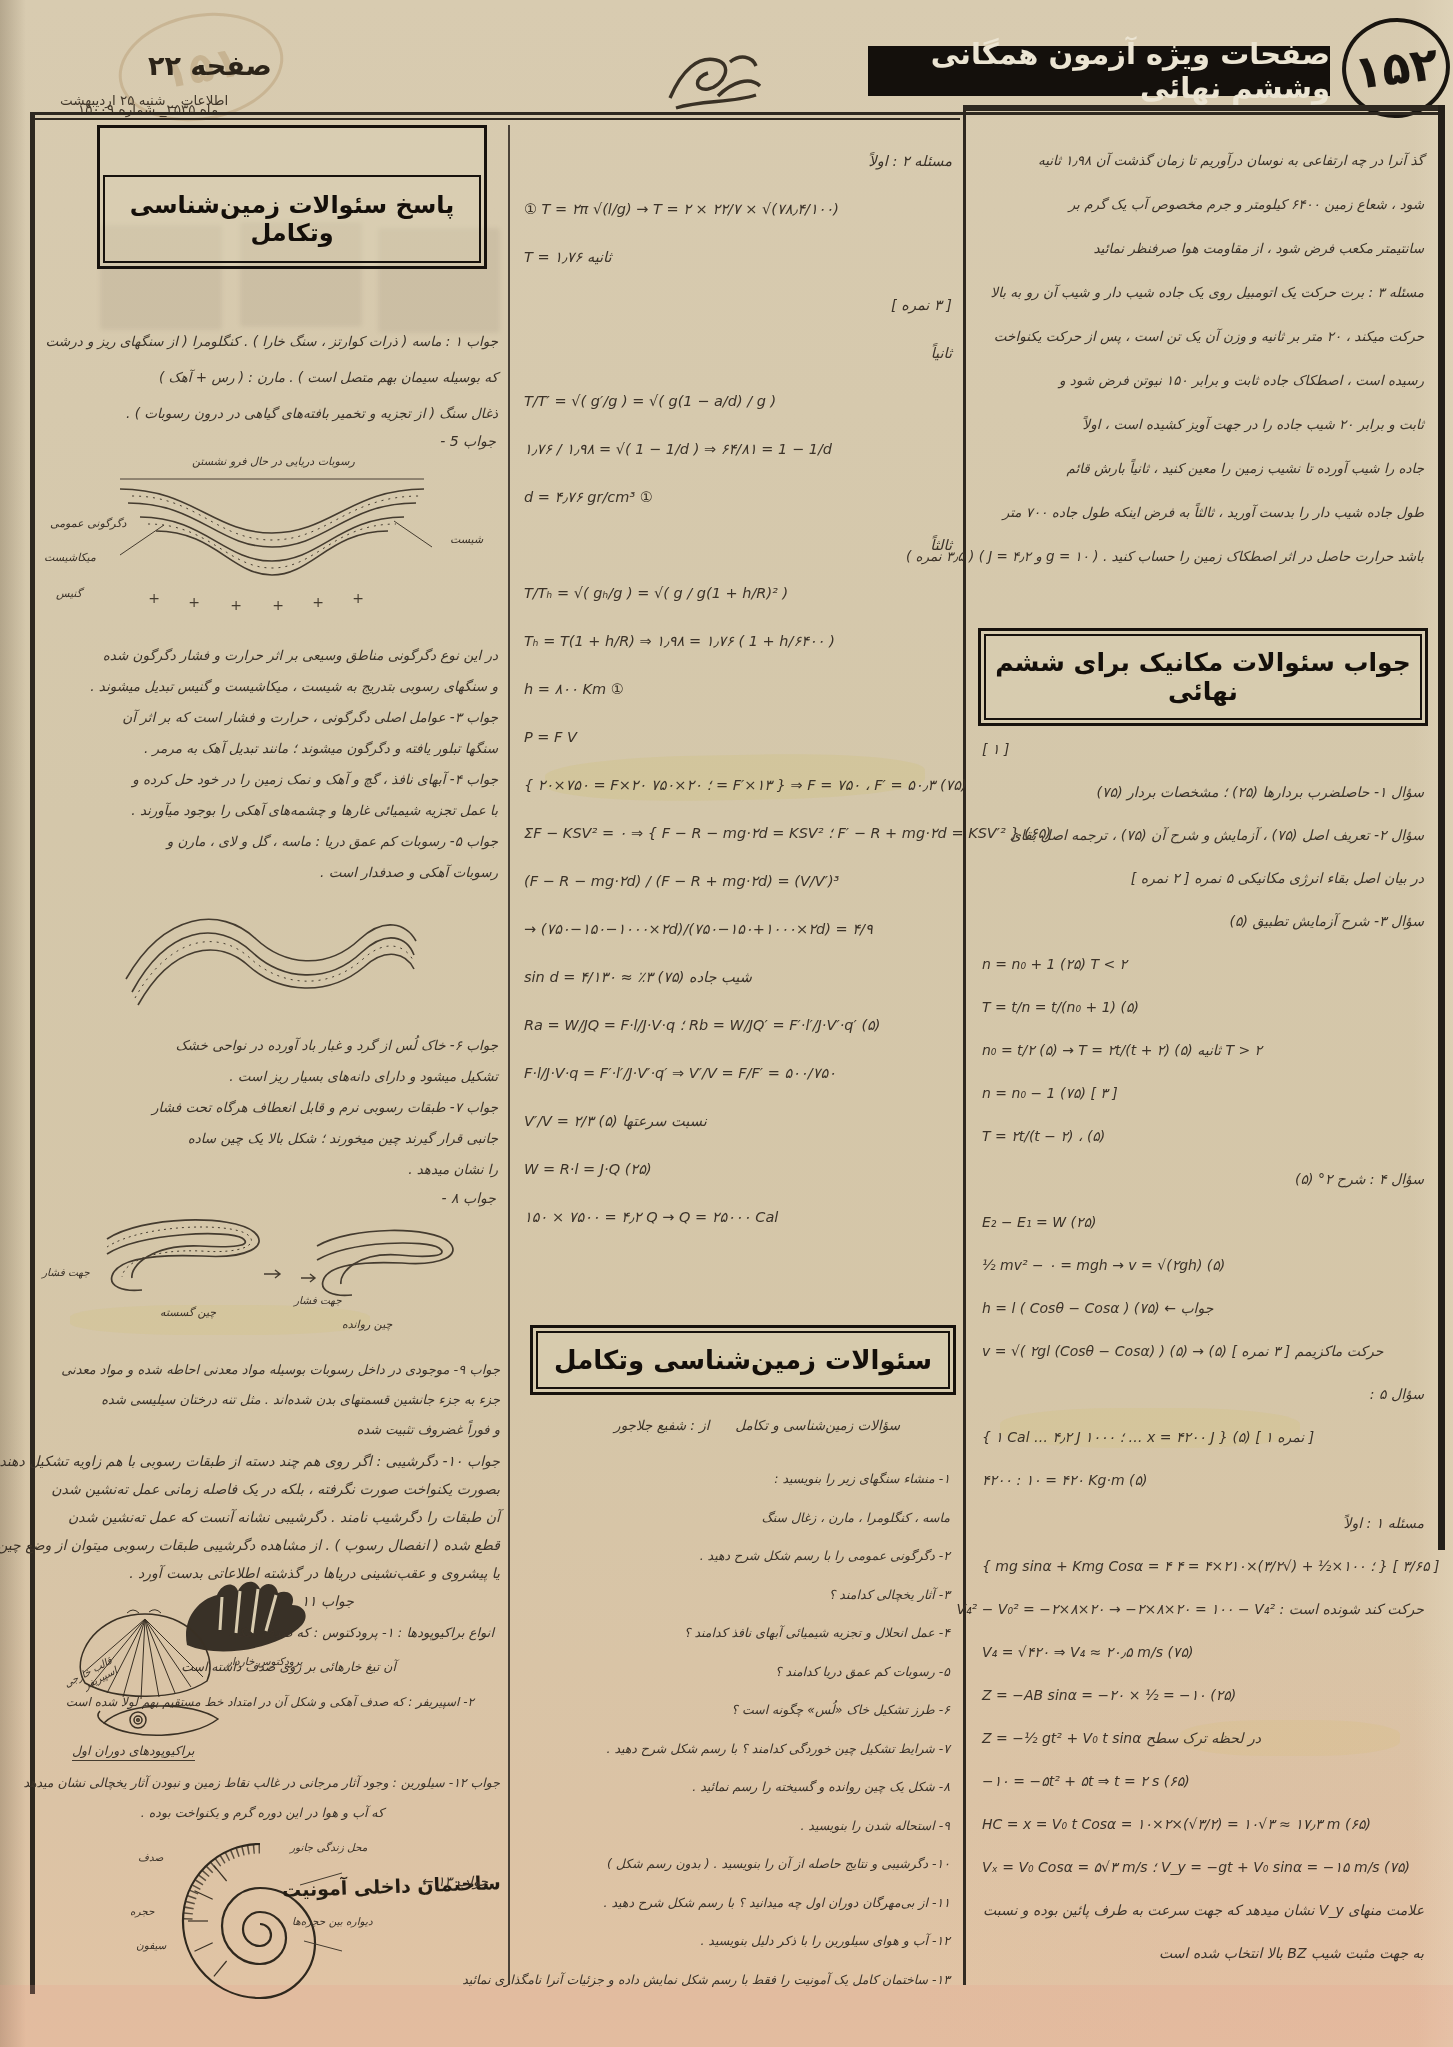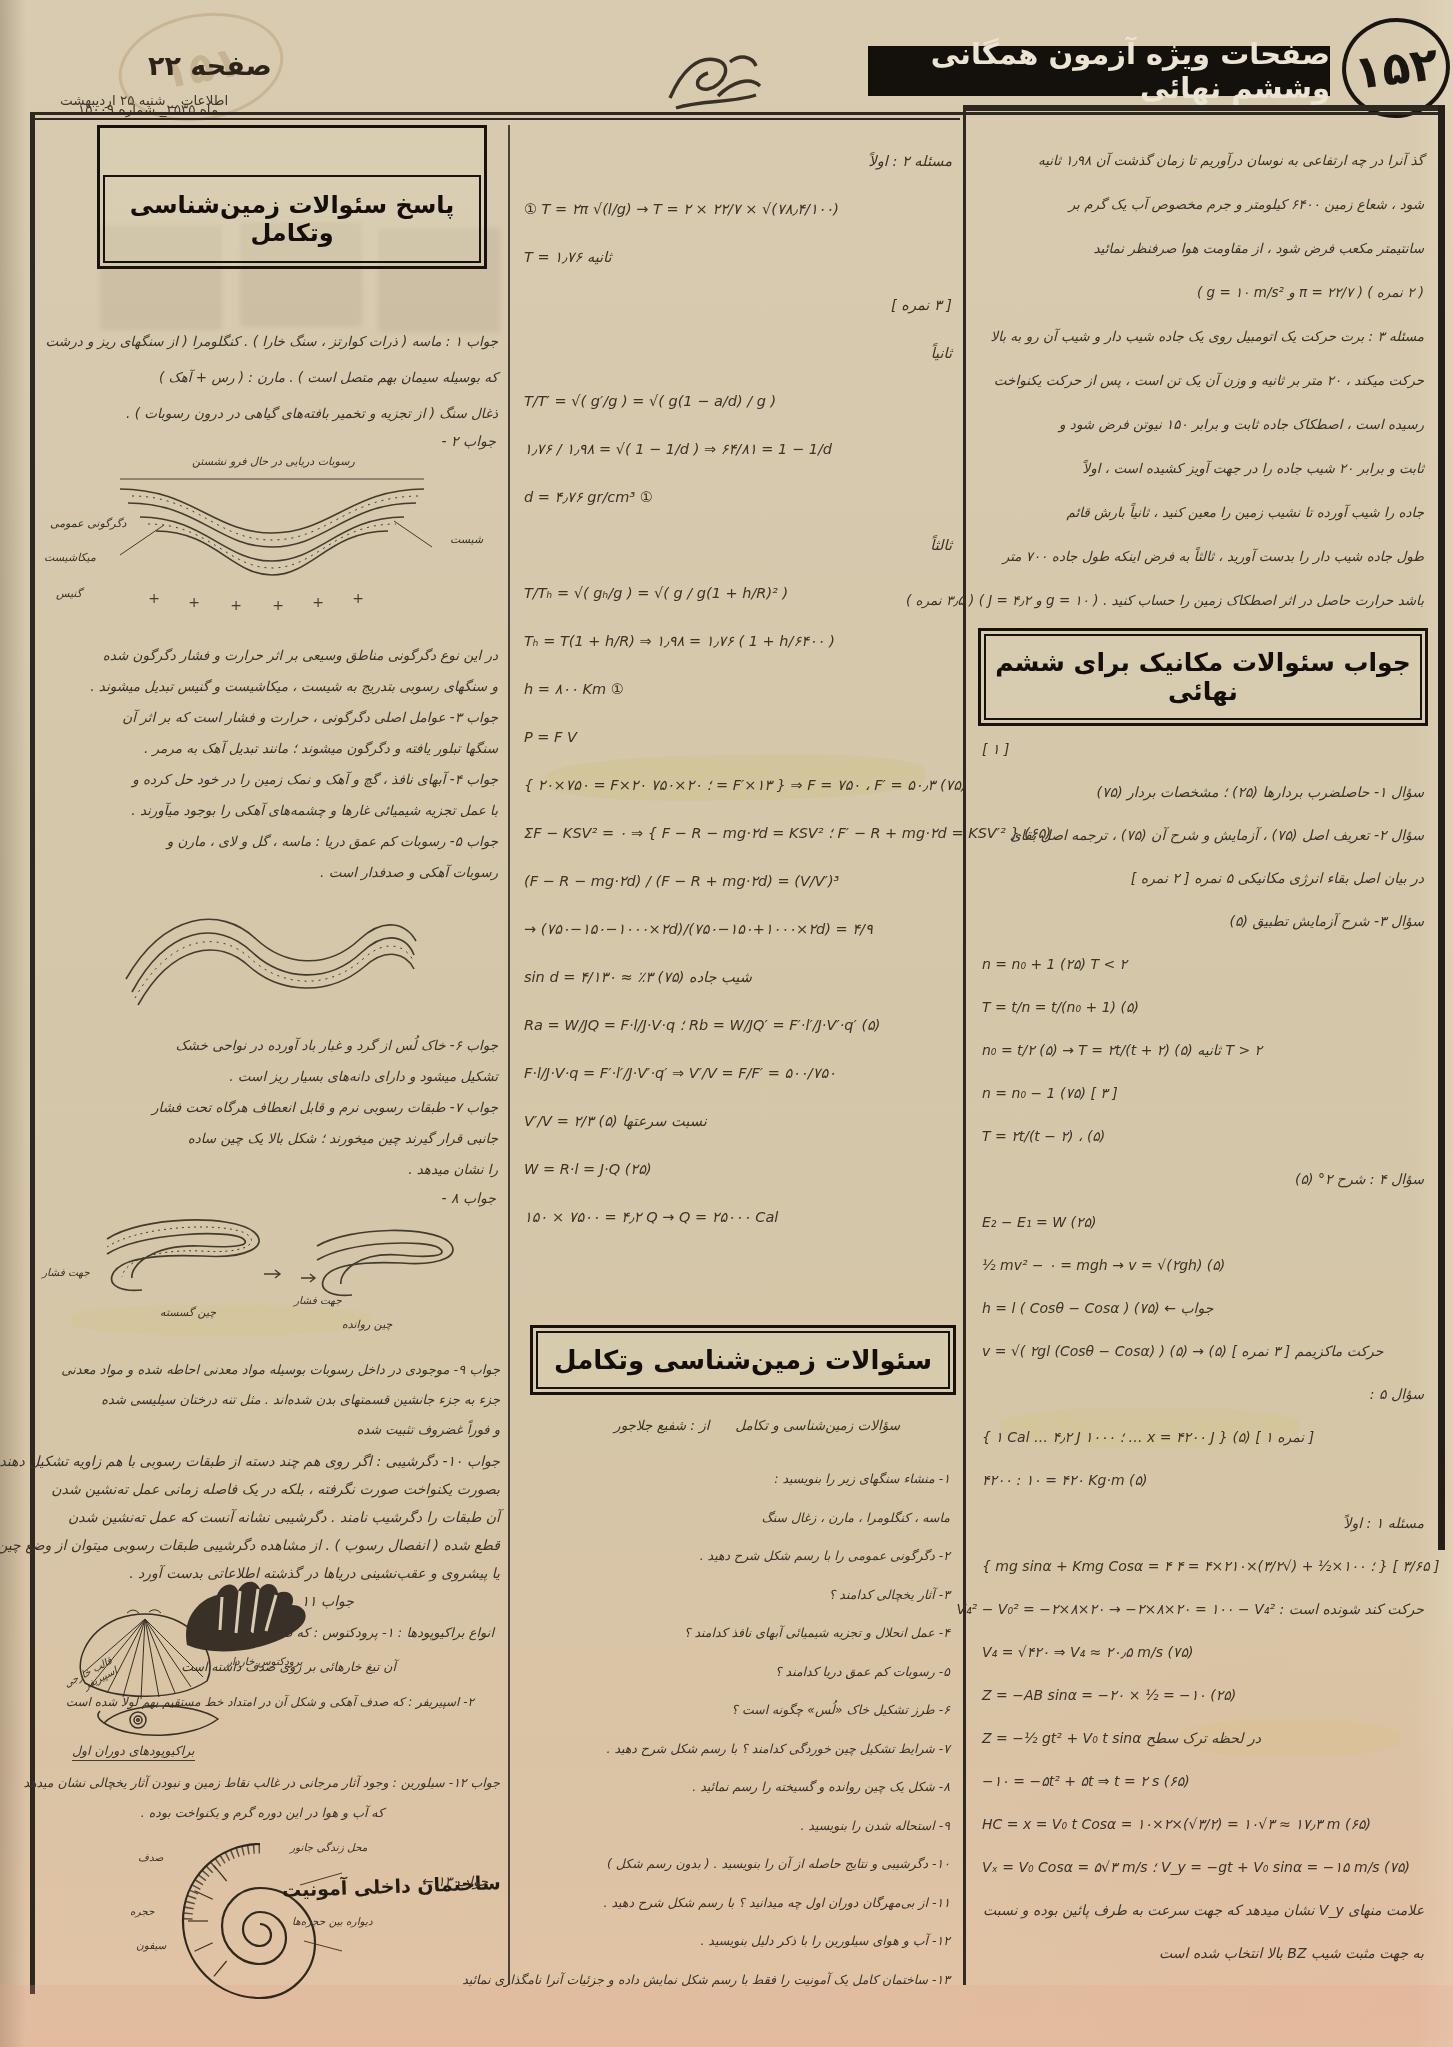--- a/index.html
+++ b/index.html
@@ -80,21 +80,21 @@
     <div class="block hbox" style="left:55px;right:auto;top:0;width:378px;">
       <div class="hbox-in" style="font-size:24px;padding:14px 4px;margin-top:44px;">پاسخ سئوالات زمین‌شناسی وتکامل</div>
     </div>
 
     <div class="block hand" style="top:198px;font-size:13.5px;line-height:36px;padding:0 6px;">
         <div class="line">جواب ۱ : ماسه ( ذرات کوارتز ، سنگ خارا ) . کنگلومرا ( از سنگهای ریز و درشت</div>
         <div class="line">که بوسیله سیمان بهم متصل است ) . مارن : ( رس + آهک )</div>
         <div class="line">ذغال سنگ ( از تجزیه و تخمیر بافته‌های گیاهی در درون رسوبات ) .</div>
       </div>
 
-    <div class="block hand line" style="top:308px;font-size:14px;padding-right:8px;">جواب ۲ -</div>
+    <div class="block hand line" style="top:308px;font-size:14px;padding-right:8px;">جواب 5 -</div>
 
     <div class="block" style="top:330px;height:200px;">
       <svg style="position:absolute;left:60px;top:8px;" width="340" height="150" viewBox="0 0 340 150">
         <g fill="none" stroke="#46I" stroke-width="1.6">
           <path d="M18,16 H322" stroke="#4a4136" stroke-width="1"></path>
           <path d="M18,26 C90,26 112,70 170,70 C228,70 250,26 322,26" stroke="#443b2f"></path>
           <path d="M26,40 C96,40 116,84 170,84 C224,84 244,40 314,40" stroke="#443b2f"></path>
           <path d="M38,54 C102,54 122,98 170,98 C218,98 238,54 302,54" stroke="#443b2f"></path>
           <path d="M54,68 C112,68 130,112 170,112 C210,112 228,68 286,68" stroke="#443b2f"></path>
           <path d="M30,33 C95,33 114,77 170,77 C226,77 245,33 318,33" stroke="#443b2f" stroke-width="1" stroke-dasharray="2,5"></path>
@@ -300,21 +300,20 @@
         <div class="line">۱۳- ساختمان کامل یک آمونیت را فقط با رسم شکل نمایش داده و جزئیات آنرا نامگذاری نمائید</div>
       </div>
   </div>
 
   <div class="col" style="left:974px;top:120px;width:458px;height:1890px;">
 
     <div class="block hand" style="top:18px;font-size:13.5px;line-height:44px;padding:0 8px;">
         <div class="line">گذ آنرا در چه ارتفاعی به نوسان درآوریم تا زمان گذشت آن ۱٫۹۸ ثانیه</div>
         <div class="line">شود ، شعاع زمین ۶۴۰۰ کیلومتر و جرم مخصوص آب یک گرم بر</div>
         <div class="line">سانتیمتر مکعب فرض شود ، از مقاومت هوا صرفنظر نمائید</div>
-        <div class="line">( ۲ نمره )      ( π = ۲۲/۷  و  g = ۱۰ m/s² )</div>
         <div class="line">مسئله ۳ : برت حرکت یک اتومبیل روی یک جاده شیب دار و شیب آن رو به بالا</div>
         <div class="line">حرکت میکند ، ۲۰ متر بر ثانیه و وزن آن یک تن است ، پس از حرکت یکنواخت</div>
         <div class="line">رسیده است ، اصطکاک جاده ثابت و برابر ۱۵۰ نیوتن فرض شود و</div>
         <div class="line">ثابت و برابر ۲۰ شیب جاده را در جهت آویز کشیده است ، اولاً</div>
         <div class="line">جاده را شیب آورده تا نشیب زمین را معین کنید ، ثانیاً بارش قائم</div>
         <div class="line">طول جاده شیب دار را بدست آورید ، ثالثاً به فرض اینکه طول جاده ۷۰۰ متر</div>
         <div class="line">باشد حرارت حاصل در اثر اصطکاک زمین را حساب کنید .  ( g = ۱۰ و J = ۴٫۲ )  ( ۳٫۵ نمره )</div>
       </div>
 
     <div class="block hbox" style="top:508px;left:4px;right:auto;width:438px;">

